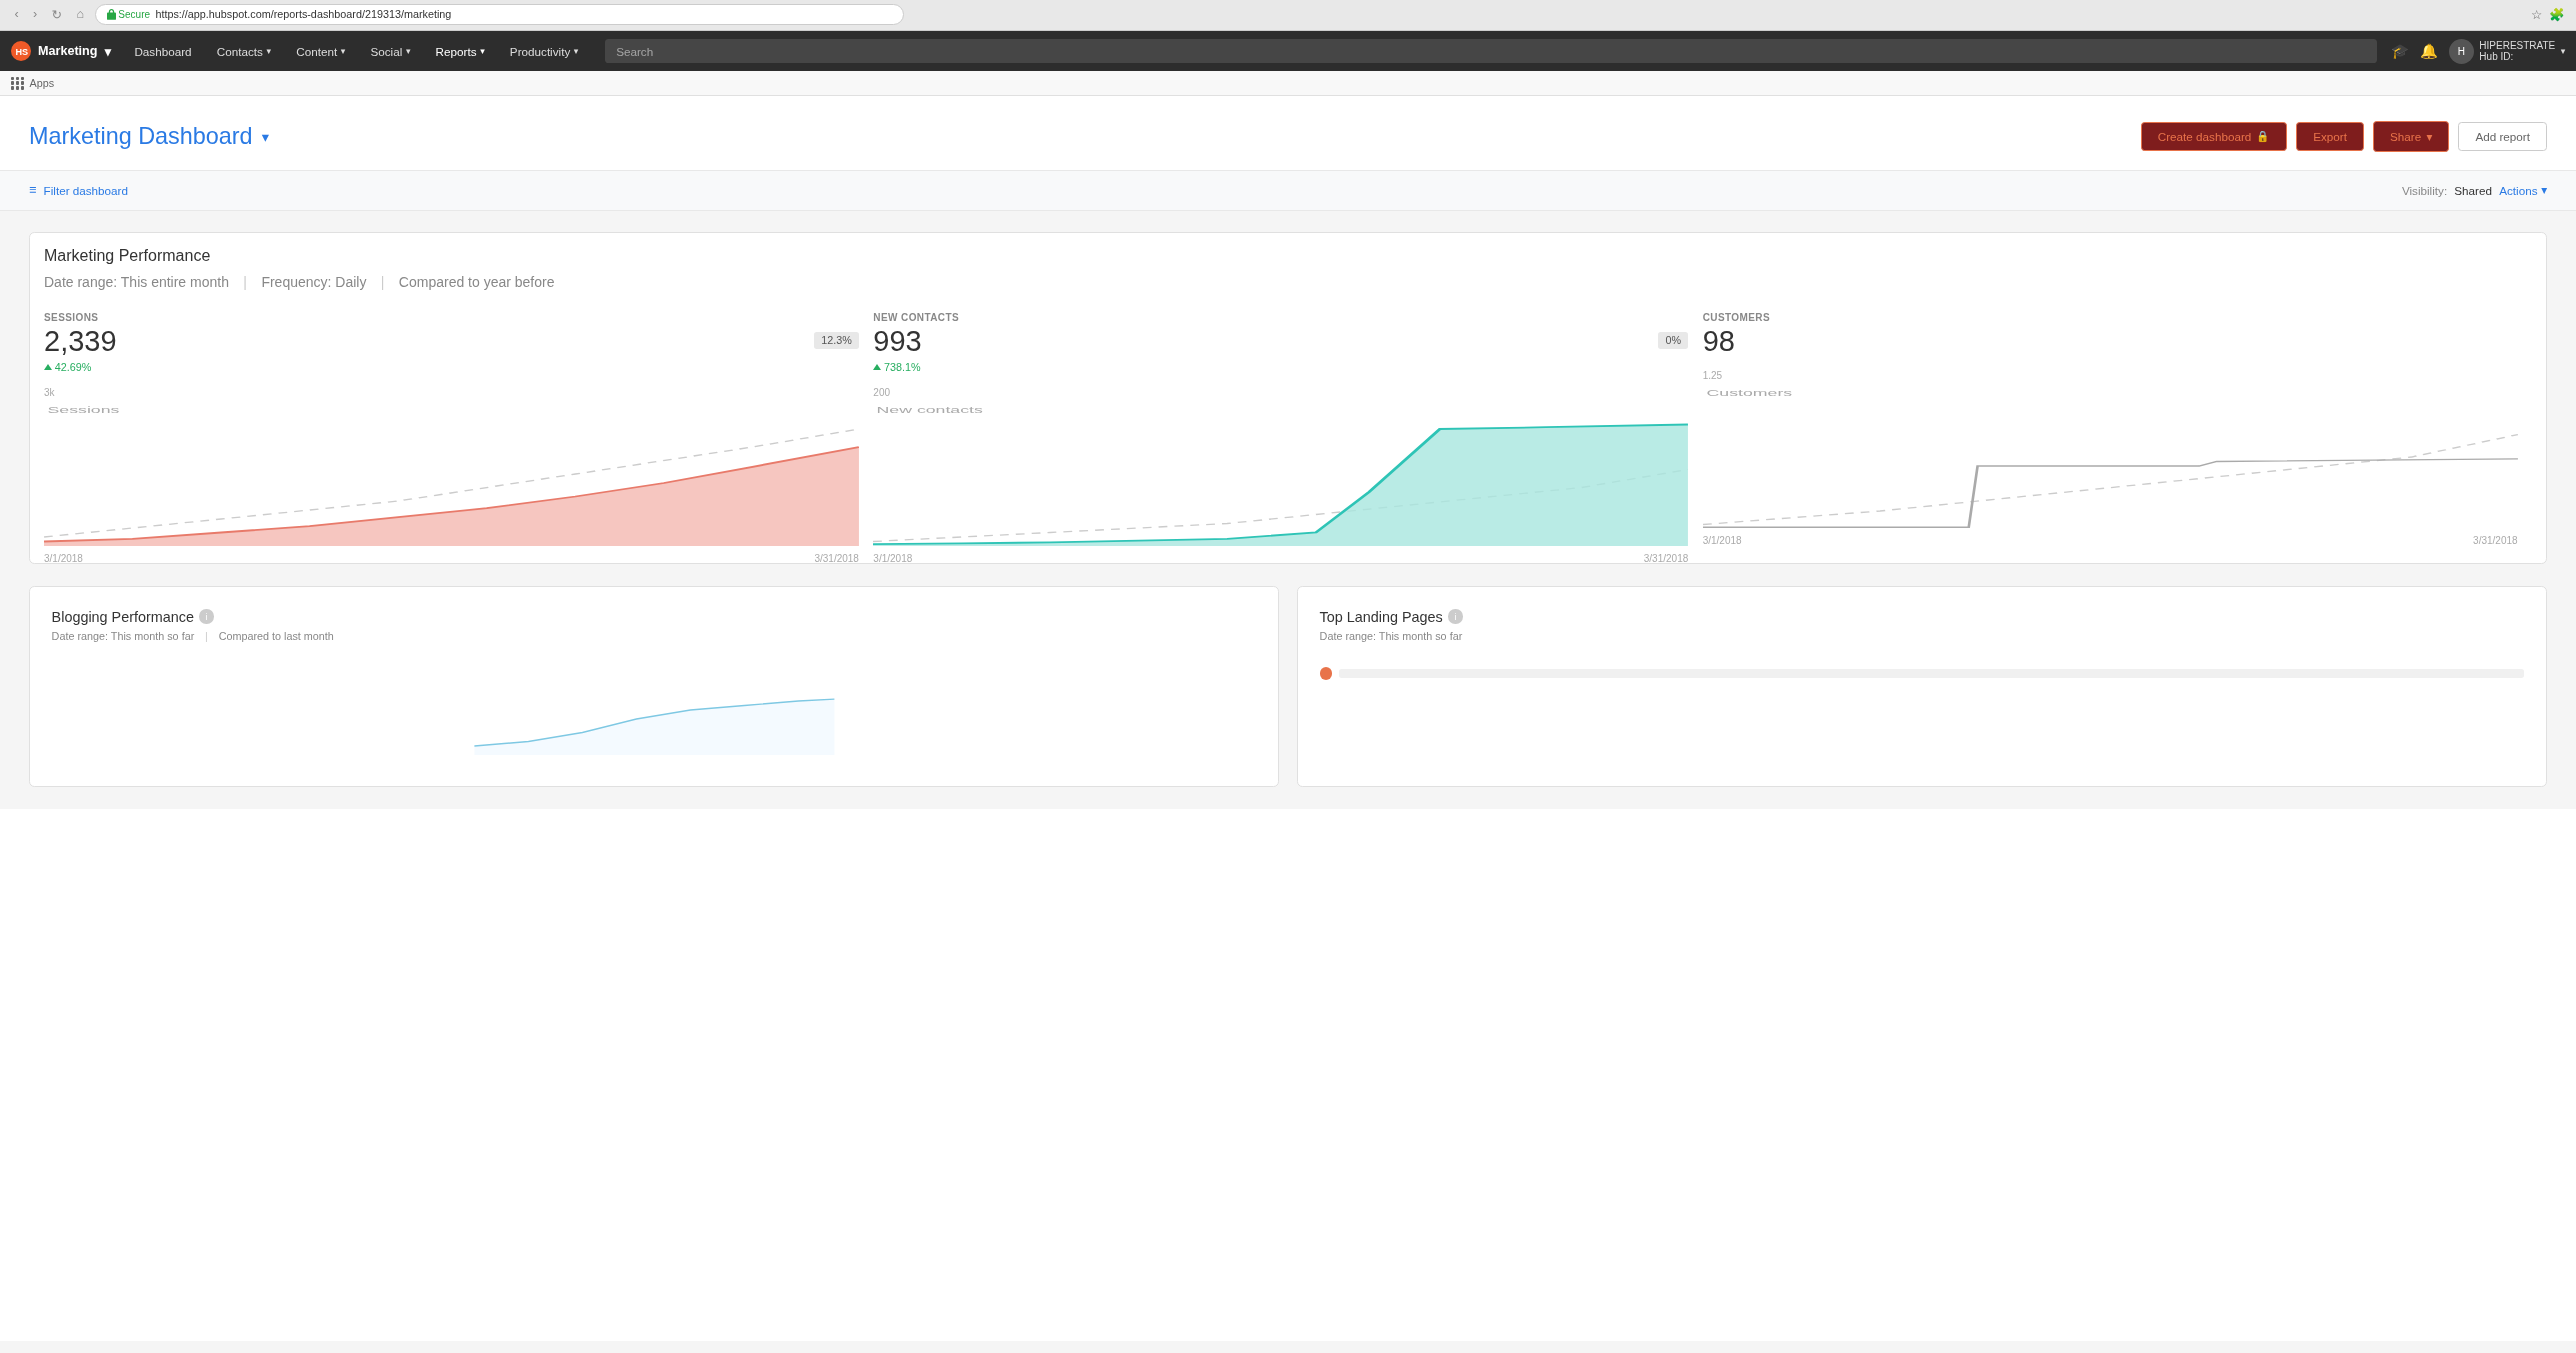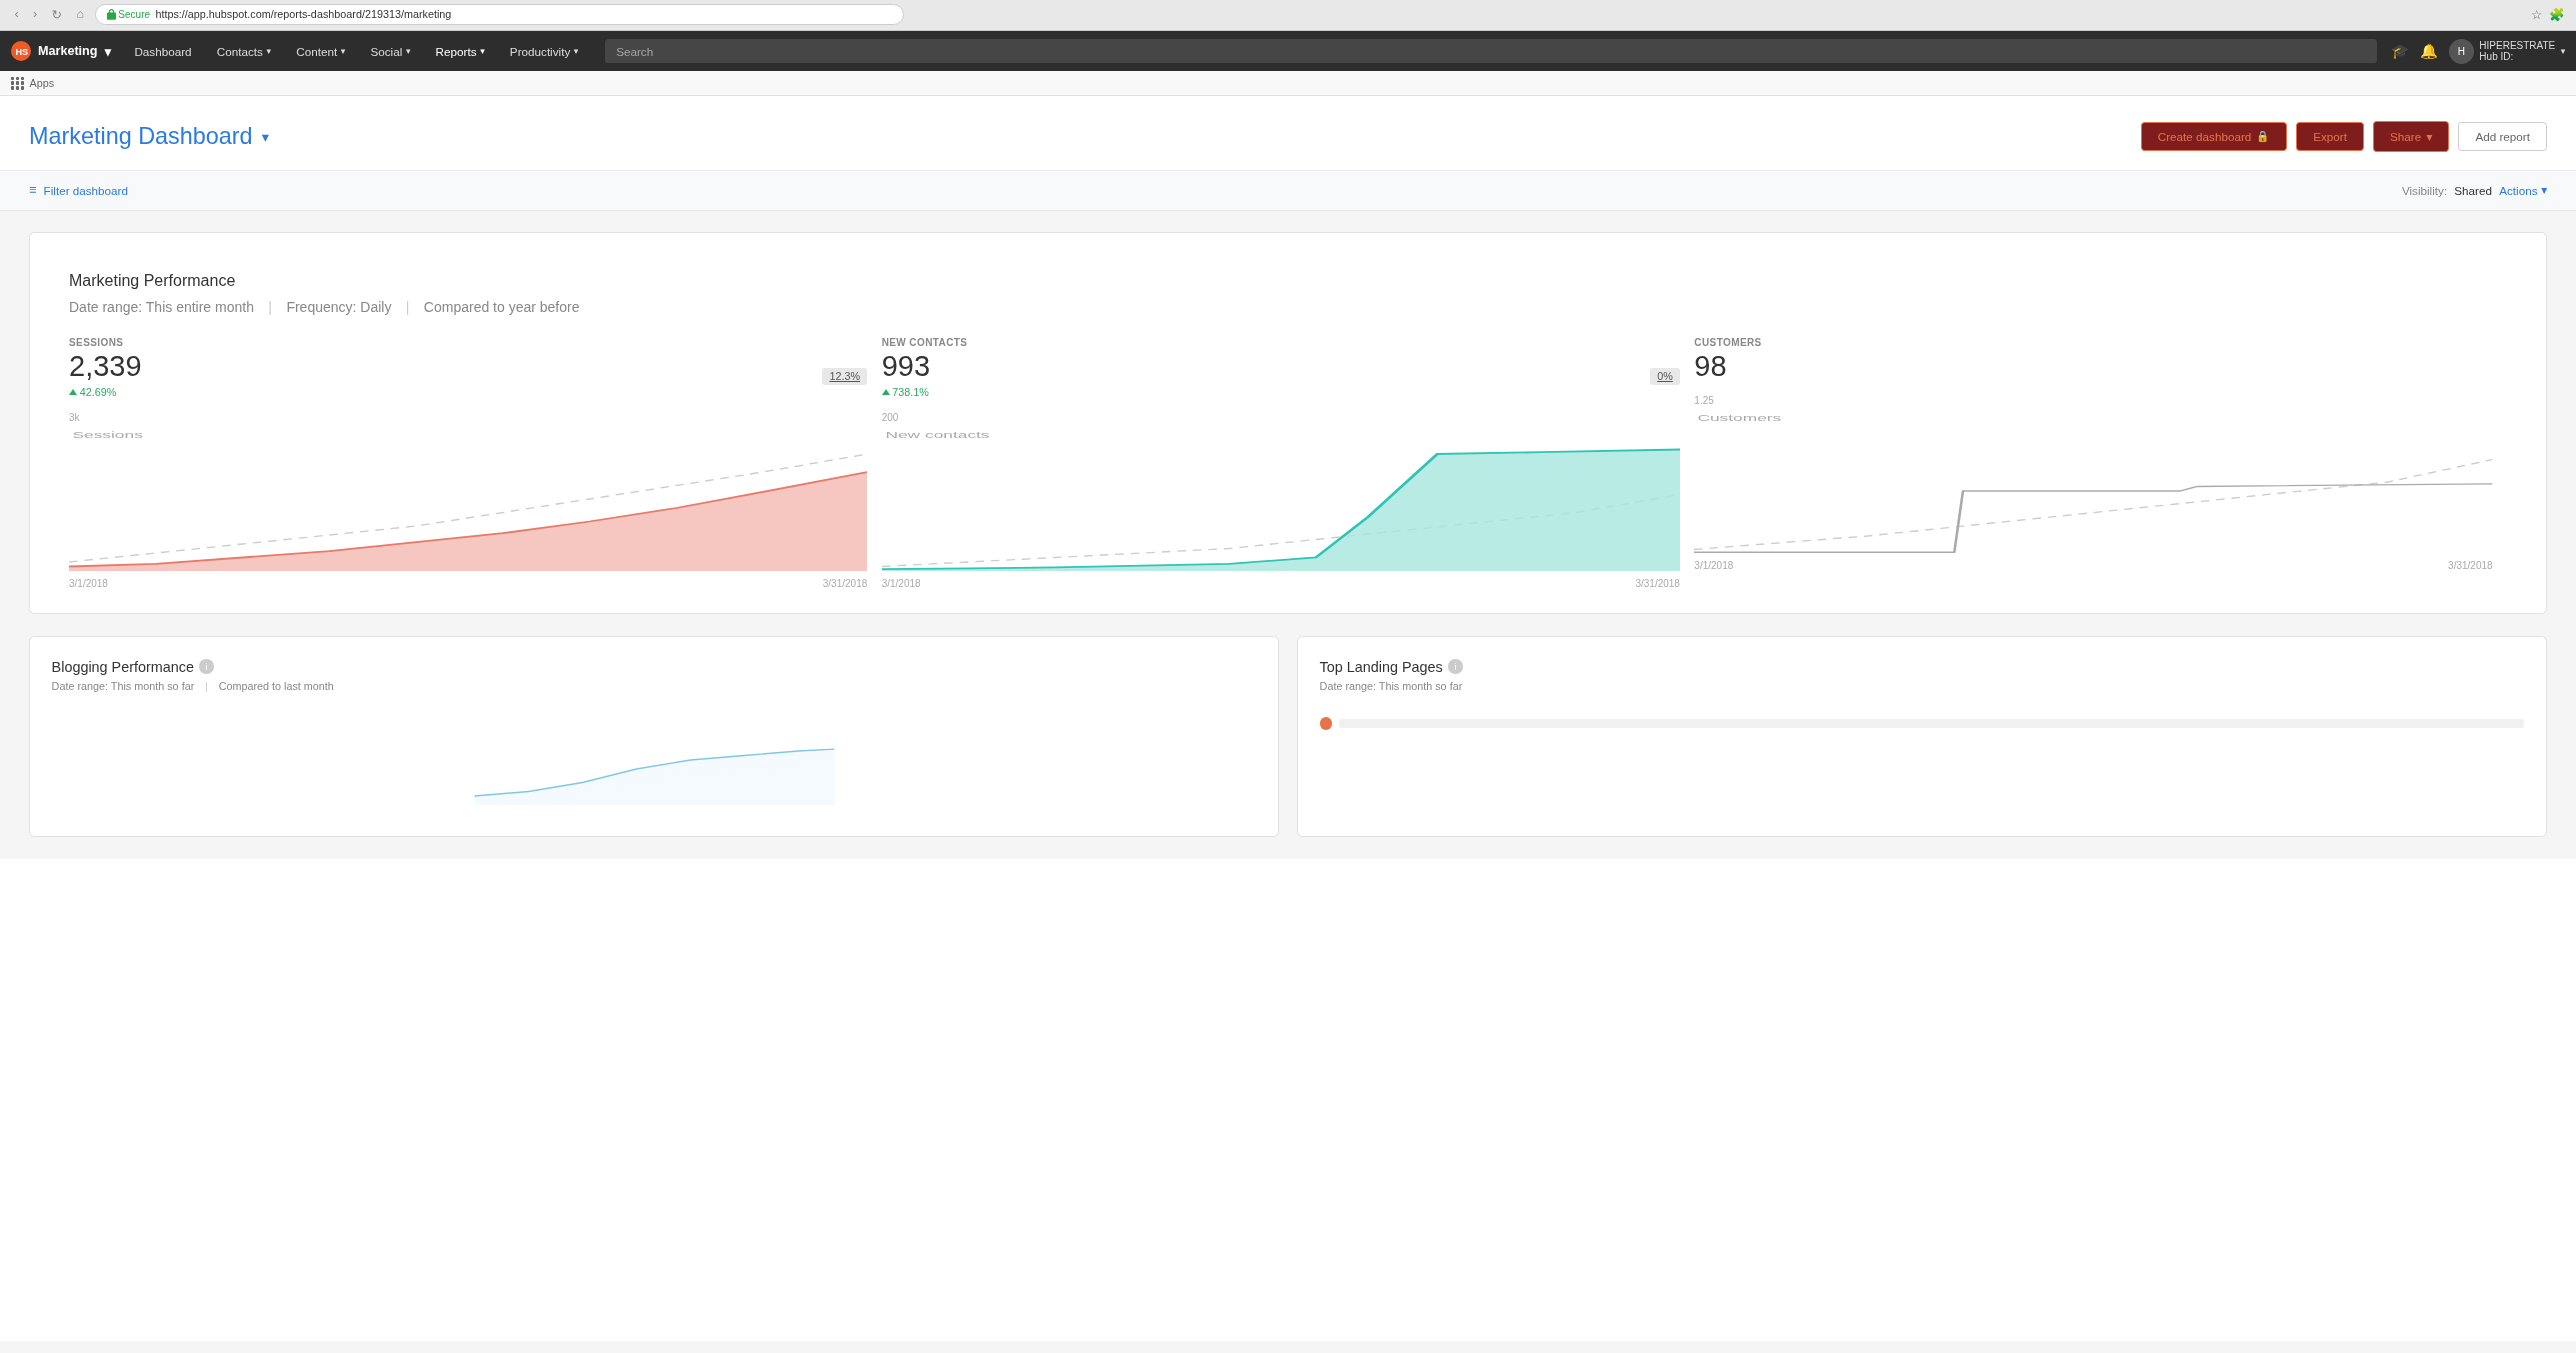--- a/index.html
+++ b/index.html
@@ -60,31 +60,31 @@
     .filter-icon { font-size: 12.6px; }
     .visibility-area { display: flex; align-items: center; gap: 7.2px; font-size: 11.7px; color: #666; }
     .visibility-label { color: #888; }
     .visibility-value { color: #333; font-weight: 500; }
     .actions-btn { color: #2a7ae4; font-size: 11.7px; cursor: pointer; display: flex; align-items: center; gap: 3.6px; }
 
     
     .dashboard-body { padding: 21.6px 29px; background: #f5f5f5; }
 
     
-    .perf-card { background: white; border-radius: 5.4px; border: 0.9px solid #e0e0e0; padding: 39px; margin-bottom: 21.6px; }
+    .perf-card { background: white; border-radius: 5.4px; border: 0.9px solid #e0e0e0; padding: 14px; margin-bottom: 21.6px; }
     .perf-card-title { font-size: 16px; font-weight: 400; color: #333; margin-bottom: 9px; }
     .perf-meta { display: flex; gap: 14.4px; font-size: 14px; color: #888; margin-bottom: 21.6px; }
     .perf-meta-sep { color: #ccc; }
     .metrics-grid { display: grid; grid-template-columns: 1fr 1fr 1fr; gap: 0; }
     .metric-col { padding: 0 14.4px 0 0; }
     .metric-col:first-child { padding-left: 0; }
     .metric-label { font-size: 10px; color: #888; text-transform: uppercase; letter-spacing: 0.4px; font-weight: 600; margin-bottom: 3.6px; }
     .metric-value-row { display: flex; align-items: flex-start; justify-content: space-between; }
     .metric-value { font-size: 29px; font-weight: 300; color: #333; line-height: 1; }
-    .metric-badge { background: #e8e8e8; color: #555; font-size: 10.8px; padding: 2.7px 7.2px; border-radius: 2.7px; margin-top: 16px; text-decoration: underline; }
+    .metric-badge { background: #e8e8e8; color: #555; font-size: 10.8px; padding: 2.7px 7.2px; border-radius: 2.7px; margin-top: 5px; }
     .metric-change { font-size: 10.8px; color: #2ecc71; display: flex; align-items: center; gap: 2.7px; margin-top: 5.4px; }
     .metric-change.positive { color: #27ae60; }
     .triangle-up { width: 0; height: 0; border-left: 4.5px solid transparent; border-right: 4.5px solid transparent; border-bottom: 6.3px solid #27ae60; display: inline-block; }
 
     
     .chart-area { position: relative; height: 162px; margin-top: 14.4px; }
     .chart-top-label { font-size: 10px; color: #aaa; margin-bottom: 3.6px; }
     .chart-bottom-labels { display: flex; justify-content: space-between; font-size: 10px; color: #aaa; margin-top: 3.6px; }
     .chart-svg { width: 100%; height: 144px; }
 

